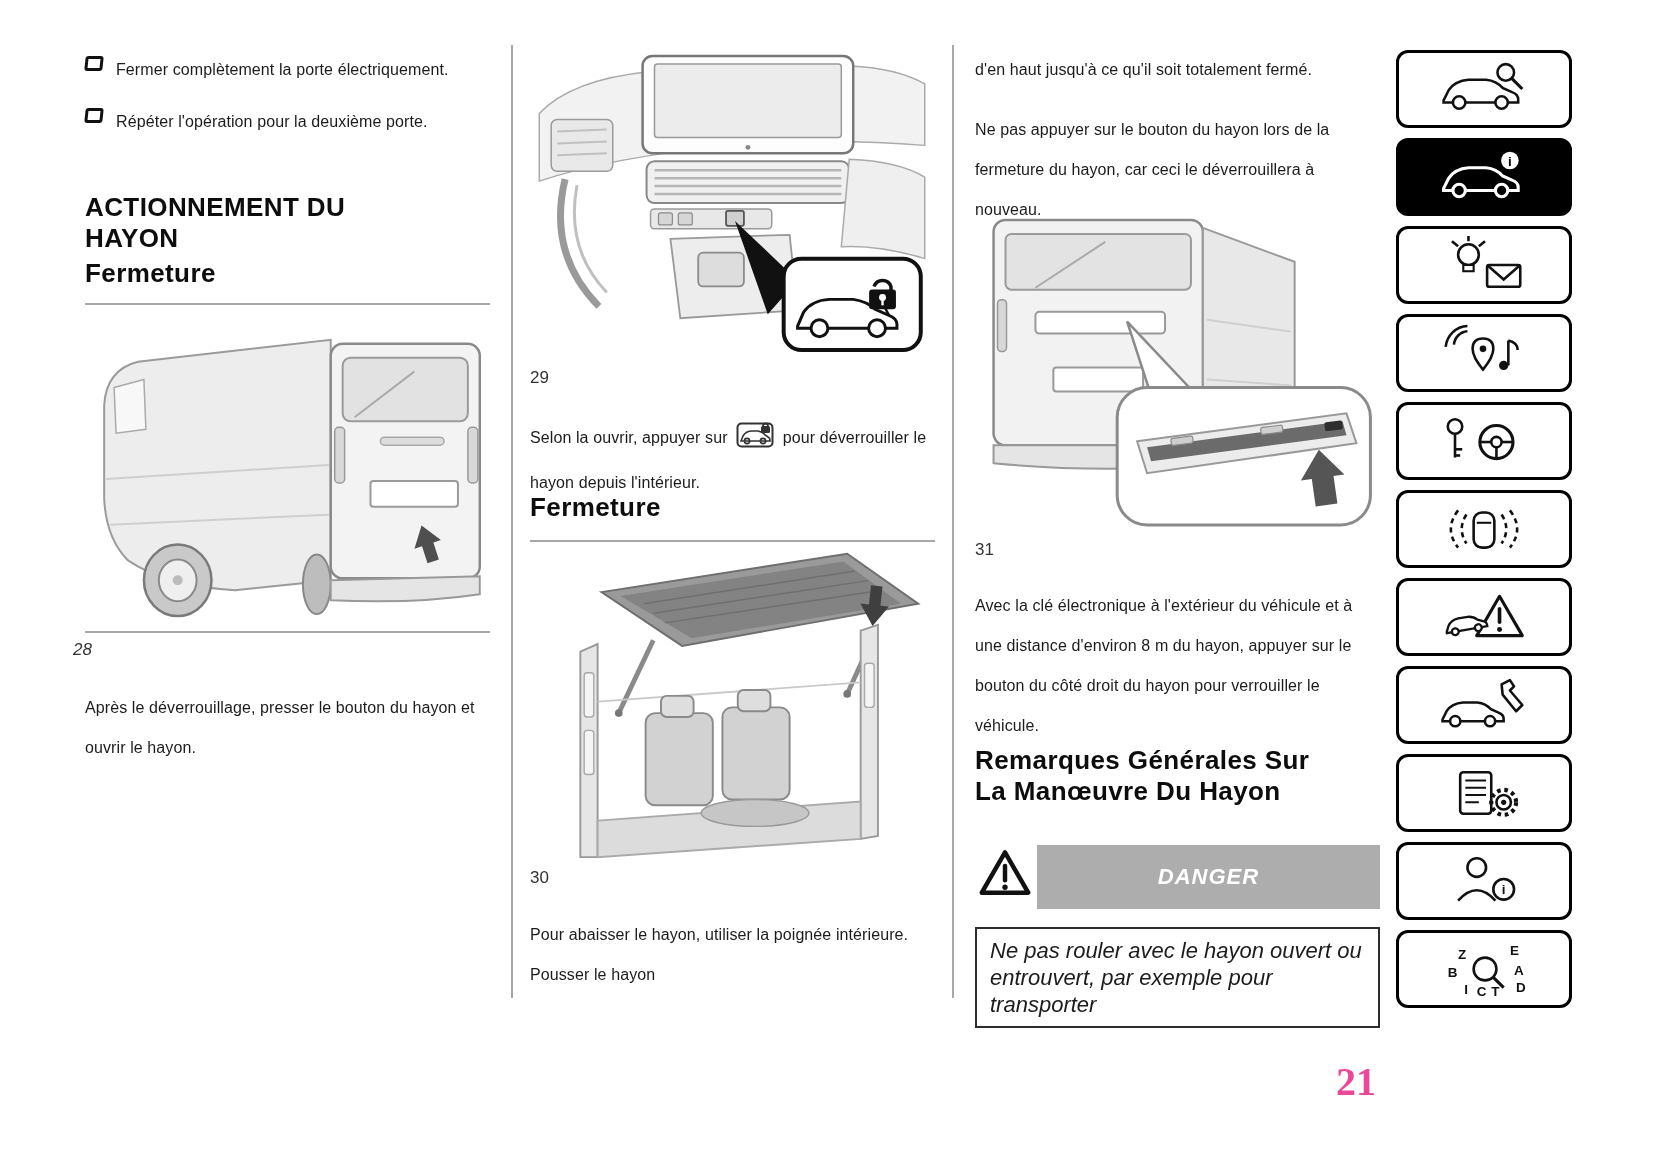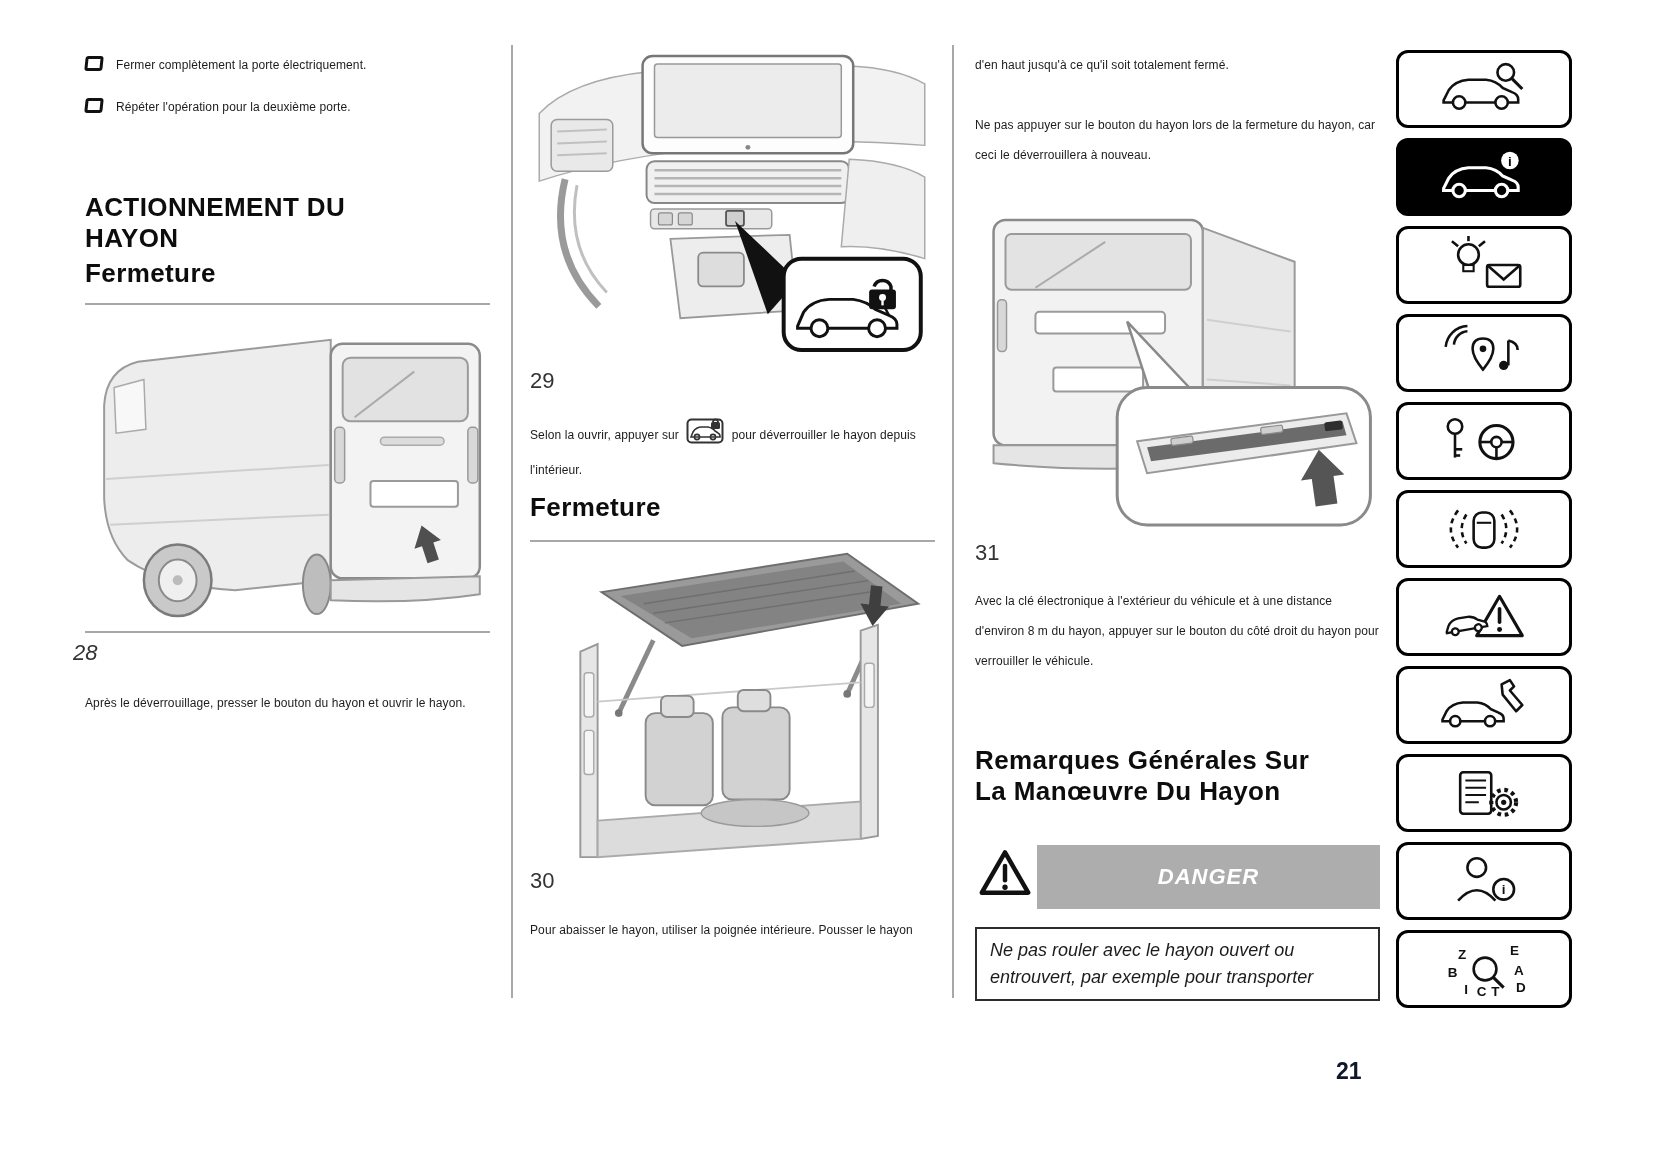--- a/index.html
+++ b/index.html
@@ -2,53 +2,53 @@
 <html><head>
 <meta charset="utf-8">
 <style>
   * { margin:0; padding:0; box-sizing:border-box; }
   html,body { background:#ffffff; }
   .page {
     position:relative; width:1653px; height:1165px; background:#fff;
     font-family:"Liberation Sans", sans-serif; color:#1c1c1c; overflow:hidden;
   }
   .col { position:absolute; width:405px; }
-  .body-text { font-size:12px; line-height:30px; letter-spacing:0.1px; color:#1c1c1c; }
+  .body-text { font-size:16px; line-height:40px; letter-spacing:0.1px; color:#1c1c1c; }
   .bullet { display:flex; gap:13px; margin-bottom:12px; }
   .checkbox {
     flex:0 0 auto; width:18px; height:15px; border:3px solid #111;
     border-radius:3px; margin-top:6px; transform:skewX(-6deg); background:#fff;
   }
   .h-section { font-size:26px; font-weight:bold; line-height:31px; color:#0d0d0d; letter-spacing:0.4px; }
   .h-sub { font-size:26px; font-weight:bold; line-height:31px; color:#0d0d0d; letter-spacing:0.4px; }
   .hr { position:absolute; height:1.5px; background:#a8a8a8; width:405px; }
   .vline { position:absolute; width:1.5px; background:#a8a8a8; top:45px; height:953px; }
-  .fig-label { font-size:22px; color:#333; }
+  .fig-label { font-size:17px; color:#333; }
   .figure svg { display:block; }
   
   .sidebar { position:absolute; left:1396px; top:50px; width:176px; display:flex; flex-direction:column; gap:10px; }
   .side-box {
     height:78px; border:3px solid #000; border-radius:12px; background:#fff;
     display:flex; align-items:center; justify-content:center;
   }
   .side-box.active { background:#000; }
   .side-ic { width:96px; height:58px; }
   
   .danger-banner { position:relative; width:405px; height:64px; }
   .danger-band {
     position:absolute; left:62px; right:0; top:0; bottom:0; background:#adadad;
     display:flex; align-items:center; justify-content:center;
   }
   .danger-word { font-size:22px; font-weight:bold; font-style:italic; color:#fff; letter-spacing:1px; }
   .danger-tri { position:absolute; left:0; top:-2px; width:60px; height:60px; background:#fff; display:flex; align-items:center; justify-content:center; }
   .danger-box {
     width:405px; border:2px solid #2c2c2c; padding:8px 13px;
-    font-size:18px; font-style:italic; line-height:27px; color:#1c1c1c;
-  }
-  .page-number { position:absolute; left:1336px; top:1058px; font-size:23px; font-weight:bold; color:#0f172a; }
+    font-size:22px; font-style:italic; line-height:27px; color:#1c1c1c;
+  }
+  .page-number { position:absolute; left:1336px; top:1058px; font-size:40px; font-weight:bold; color:#ec4899;font-family:Liberation Serif, serif; }
   .inline-ic { display:inline-block; vertical-align:-5px; margin:0 4px; }
 </style>
 </head>
 <body>
 
 <div class="page">
 
   <div class="col" style="left:85px; top:50px;">
     <div class="bullet">
       <span class="checkbox"></span>

